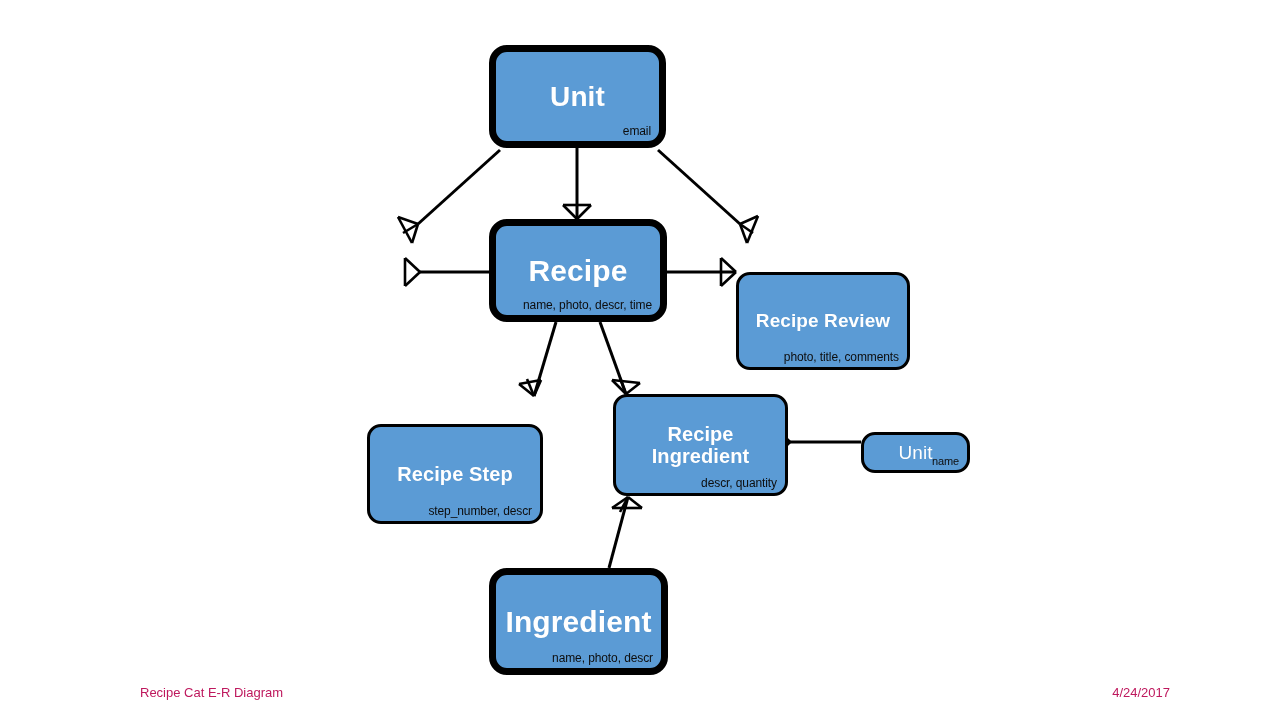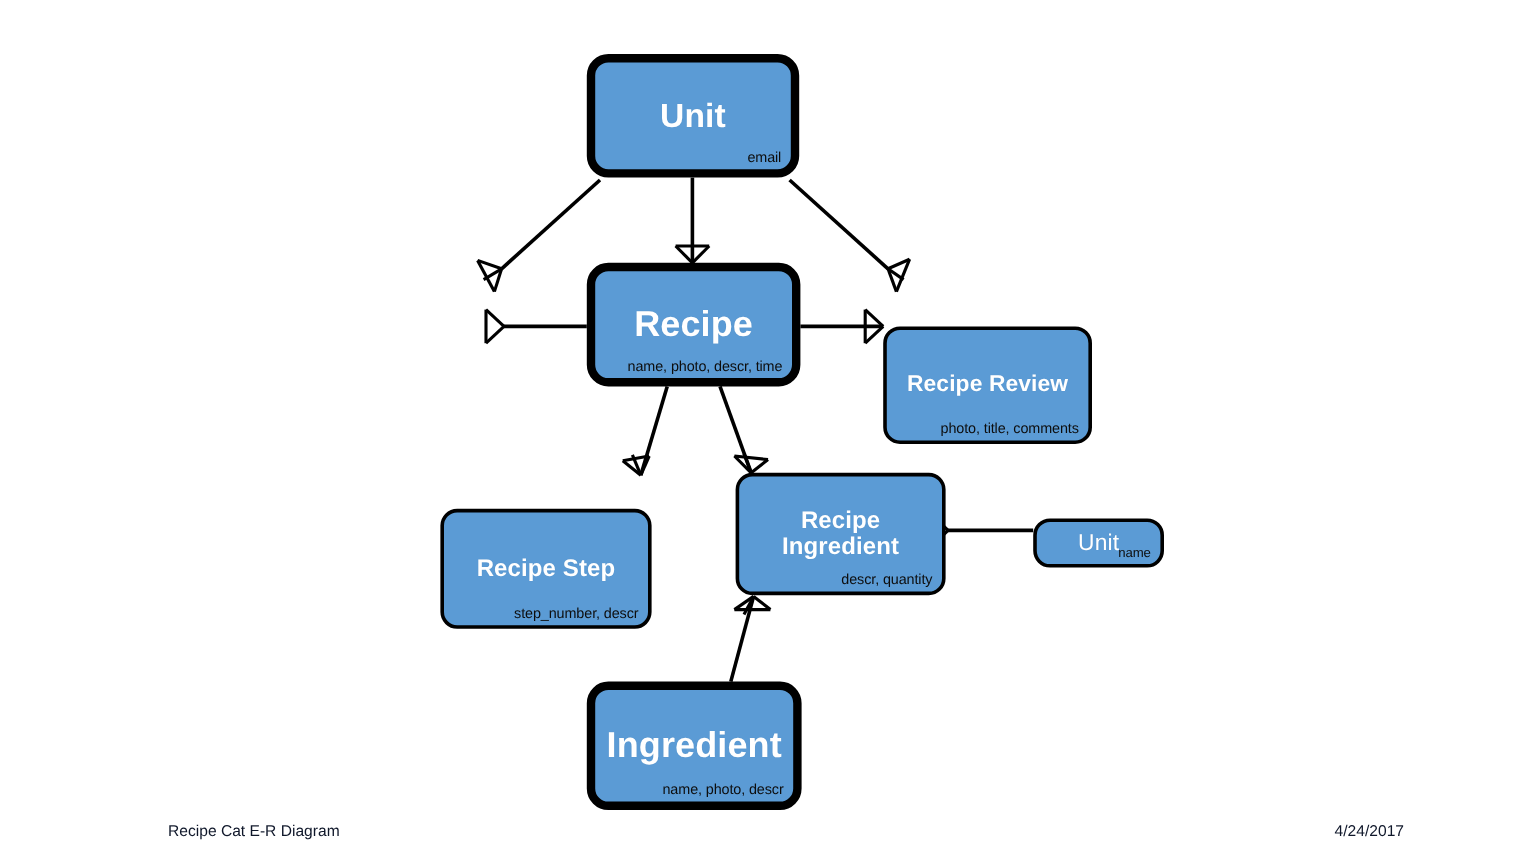--- a/index.html
+++ b/index.html
@@ -82,21 +82,21 @@
   #ent-unit .ename { font-size: 19px; font-weight: normal; }
   #ent-unit .attrs { font-size: 11px; margin-left: 38px; }
 
   #ent-ingredient        { left: 489px; top: 568px; width: 179px; height: 107px; }
   #ent-ingredient .ename { font-size: 30px; }
 
   .footer {
     position: absolute;
     bottom: 20px;
     font-size: 13px;
-    color: #0f172a;
+    color: #be185d;
     font-family: "Liberation Sans", sans-serif;
   }
   #footer-title { left: 140px; }
   #footer-date  { right: 110px; }
 </style>
 </head>
 <body>
 
 <div id="slide">
 

